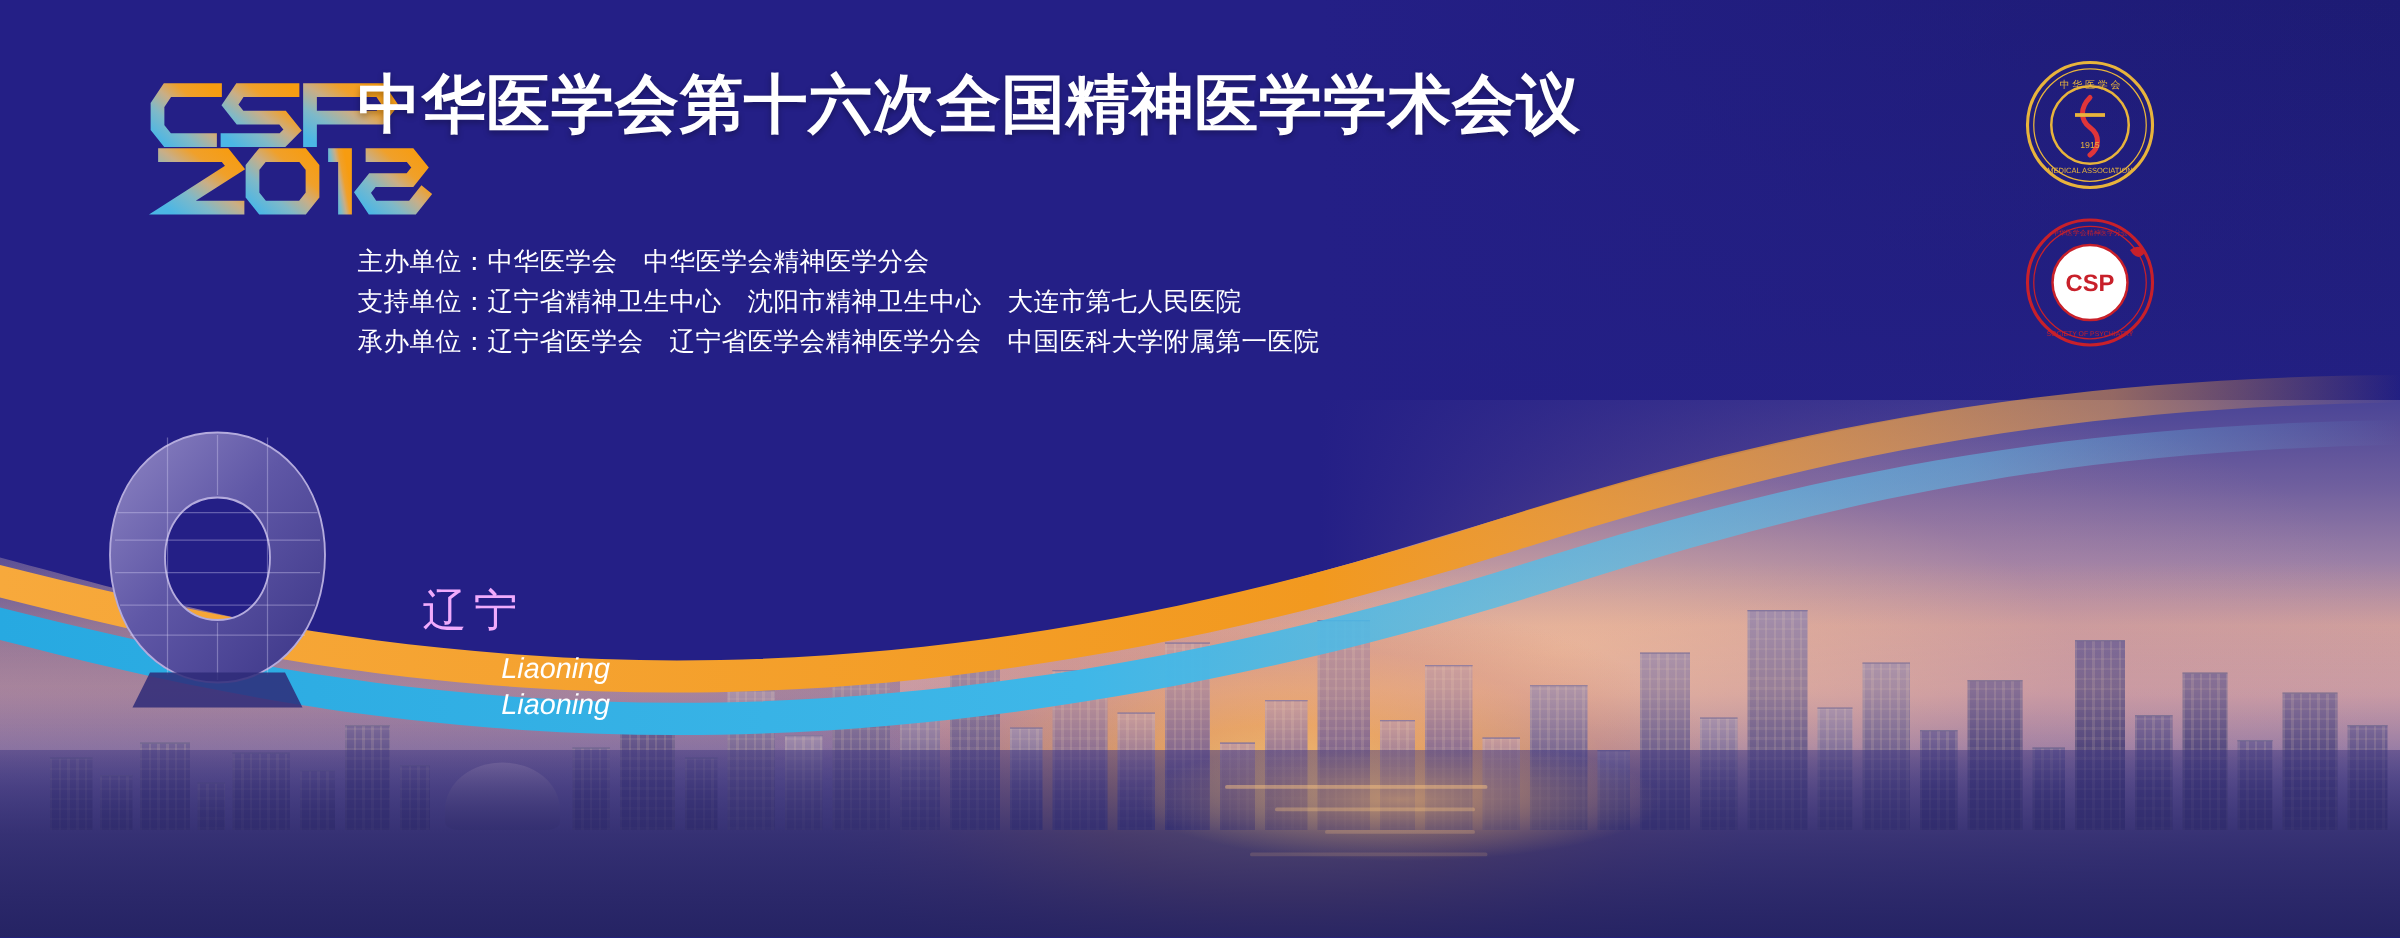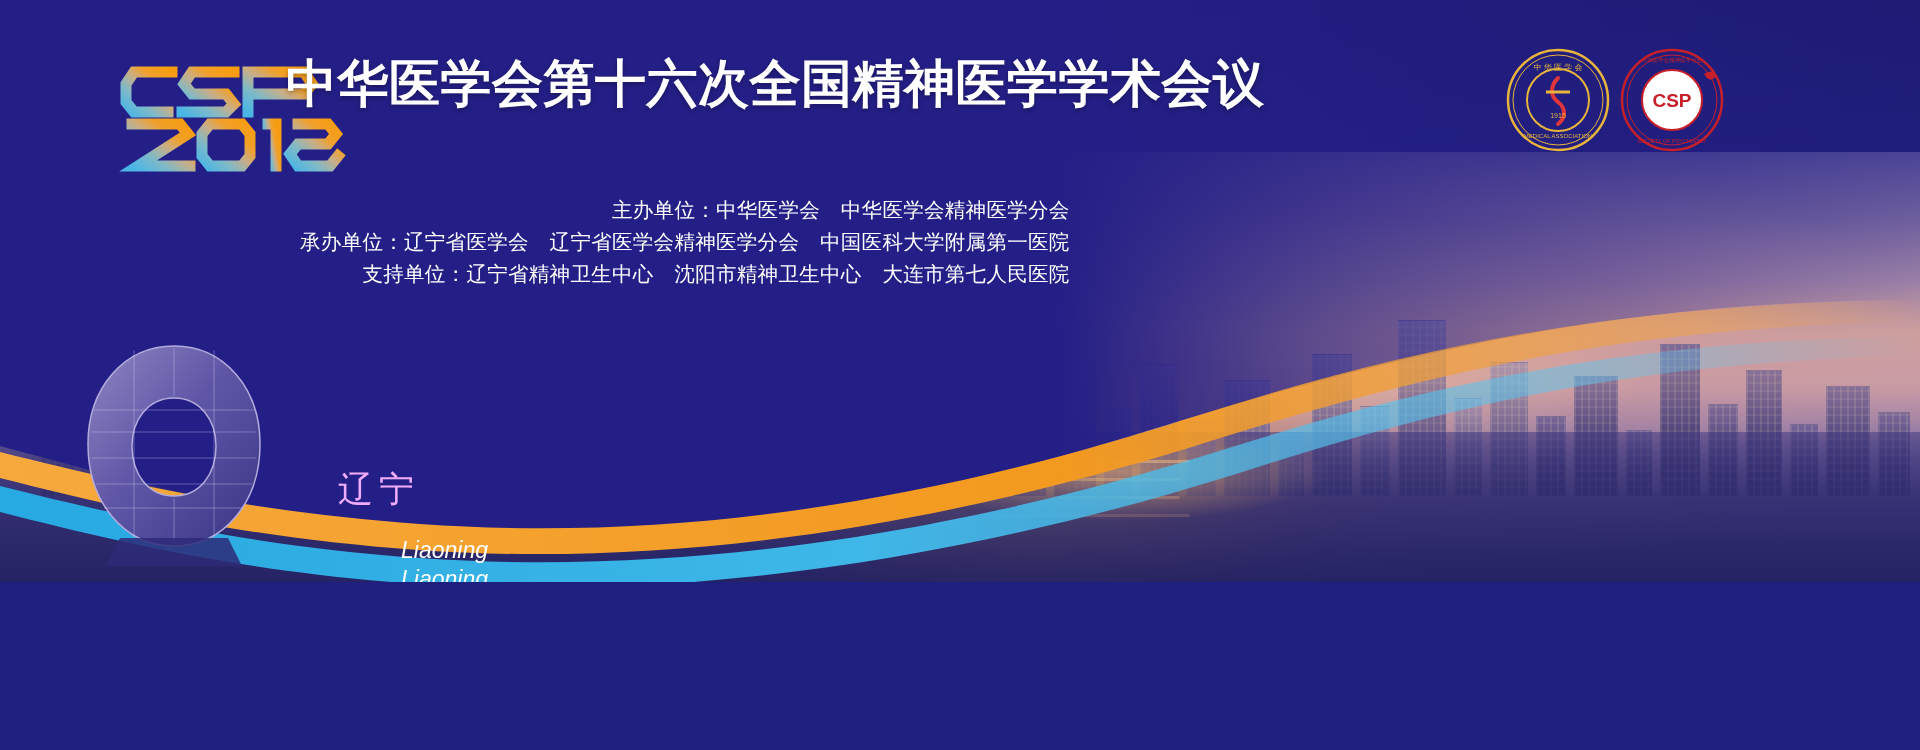--- a/index.html
+++ b/index.html
@@ -6,21 +6,21 @@
   html, body {
     width: 1920px; height: 750px;
     overflow: hidden;
     background: #1e1f7e;
     font-family: "Liberation Sans", sans-serif;
   }
 
   #banner {
     position: relative;
     width: 1920px;
-    height: 582px;
+    height: 750px;
     background: #211f7d;
     overflow: hidden;
   }
 
   
   .bg-blue {
     position: absolute; inset: 0;
     background: linear-gradient(180deg, #1d1b74 0%, #232083 45%, #252286 100%);
   }
 
@@ -112,40 +112,40 @@
     color: #ffffff;
     font-size: 51px;
     font-weight: 700;
     line-height: 56px;
     letter-spacing: .5px;
     white-space: nowrap;
     text-shadow: 0 2px 5px rgba(0,0,0,.30);
   }
 
   
-  .orgs { position: absolute; left: 300px; top: 194px; text-align: right; }
+  .orgs { position: absolute; left: 286px; top: 194px; }
   .org-line {
     color: #ffffff;
     font-size: 20.5px;
     line-height: 32px;
     white-space: nowrap;
     letter-spacing: .3px;
   }
 
   
   .website {
     position: absolute; right: 38px; top: 262px;
     color: #ffffff;
     font-size: 33px;
     letter-spacing: .3px;
     white-space: nowrap;
   }
 
   
-  .logos { position: absolute; right: 196px; top: 48px; display: flex; gap: 10px; align-items: flex-start; }
+  .logos { position: absolute; right: 196px; top: 48px; display: flex; gap: 22px; align-items: flex-start; flex-direction: column; }
   .emblem { width: 104px; height: 104px; position: relative; }
   .emblem svg { display: block; width: 104px; height: 104px; }
 
   
   .venue { position: absolute; left: 74px; top: 340px; width: 200px; height: 230px; }
   .venue svg { display:block; width:200px; height:230px; }
 
   
   .location { position: absolute; left: 338px; top: 466px; }
   .loc-row { display: flex; align-items: flex-end; }
@@ -154,21 +154,21 @@
     line-height: 46px; padding-bottom: 8px;
   }
   .loc-city {
     color: #ffffff; font-size: 70px; line-height: 70px;
     font-family: "Liberation Serif", serif;
     font-weight: 700; font-style: italic;
     letter-spacing: 2px;
     margin-left: 4px;
     text-shadow: 1px 2px 3px rgba(0,0,0,.25);
   }
-  .loc-bottom { display: flex; align-items: flex-start; margin-top: 16px; }
+  .loc-bottom { display: flex; align-items: flex-start; margin-top: 0; }
   .loc-pinyin {
     color: #ffffff; font-size: 23px; font-style: italic;
     line-height: 29px; text-align: right; width: 150px;
   }
   .loc-date {
     color: #ffffff; font-size: 40px; line-height: 44px;
     margin-left: 22px; white-space: nowrap;
     letter-spacing: .5px;
   }
 </style>
@@ -339,22 +339,22 @@
       </g>
     </svg>
   </div>
 
   <div class="title-block">
     <div class="title-line">中华医学会第十六次全国精神医学学术会议</div>
   </div>
 
   <div class="orgs">
     <div class="org-line">主办单位：中华医学会　中华医学会精神医学分会</div>
+    <div class="org-line">支持单位：辽宁省精神卫生中心　沈阳市精神卫生中心　大连市第七人民医院</div>
     <div class="org-line">承办单位：辽宁省医学会　辽宁省医学会精神医学分会　中国医科大学附属第一医院</div>
-    <div class="org-line">支持单位：辽宁省精神卫生中心　沈阳市精神卫生中心　大连市第七人民医院</div>
   </div>
 
 
   <div class="logos">
     <div class="emblem">
       <svg viewBox="0 0 104 104" aria-hidden="true">
         <circle cx="52" cy="52" r="50" fill="none" stroke="#e8b43c" stroke-width="2.5"></circle>
         <circle cx="52" cy="52" r="45" fill="none" stroke="#e8b43c" stroke-width="1"></circle>
         <circle cx="52" cy="52" r="31" fill="none" stroke="#e8b43c" stroke-width="2"></circle>
 

